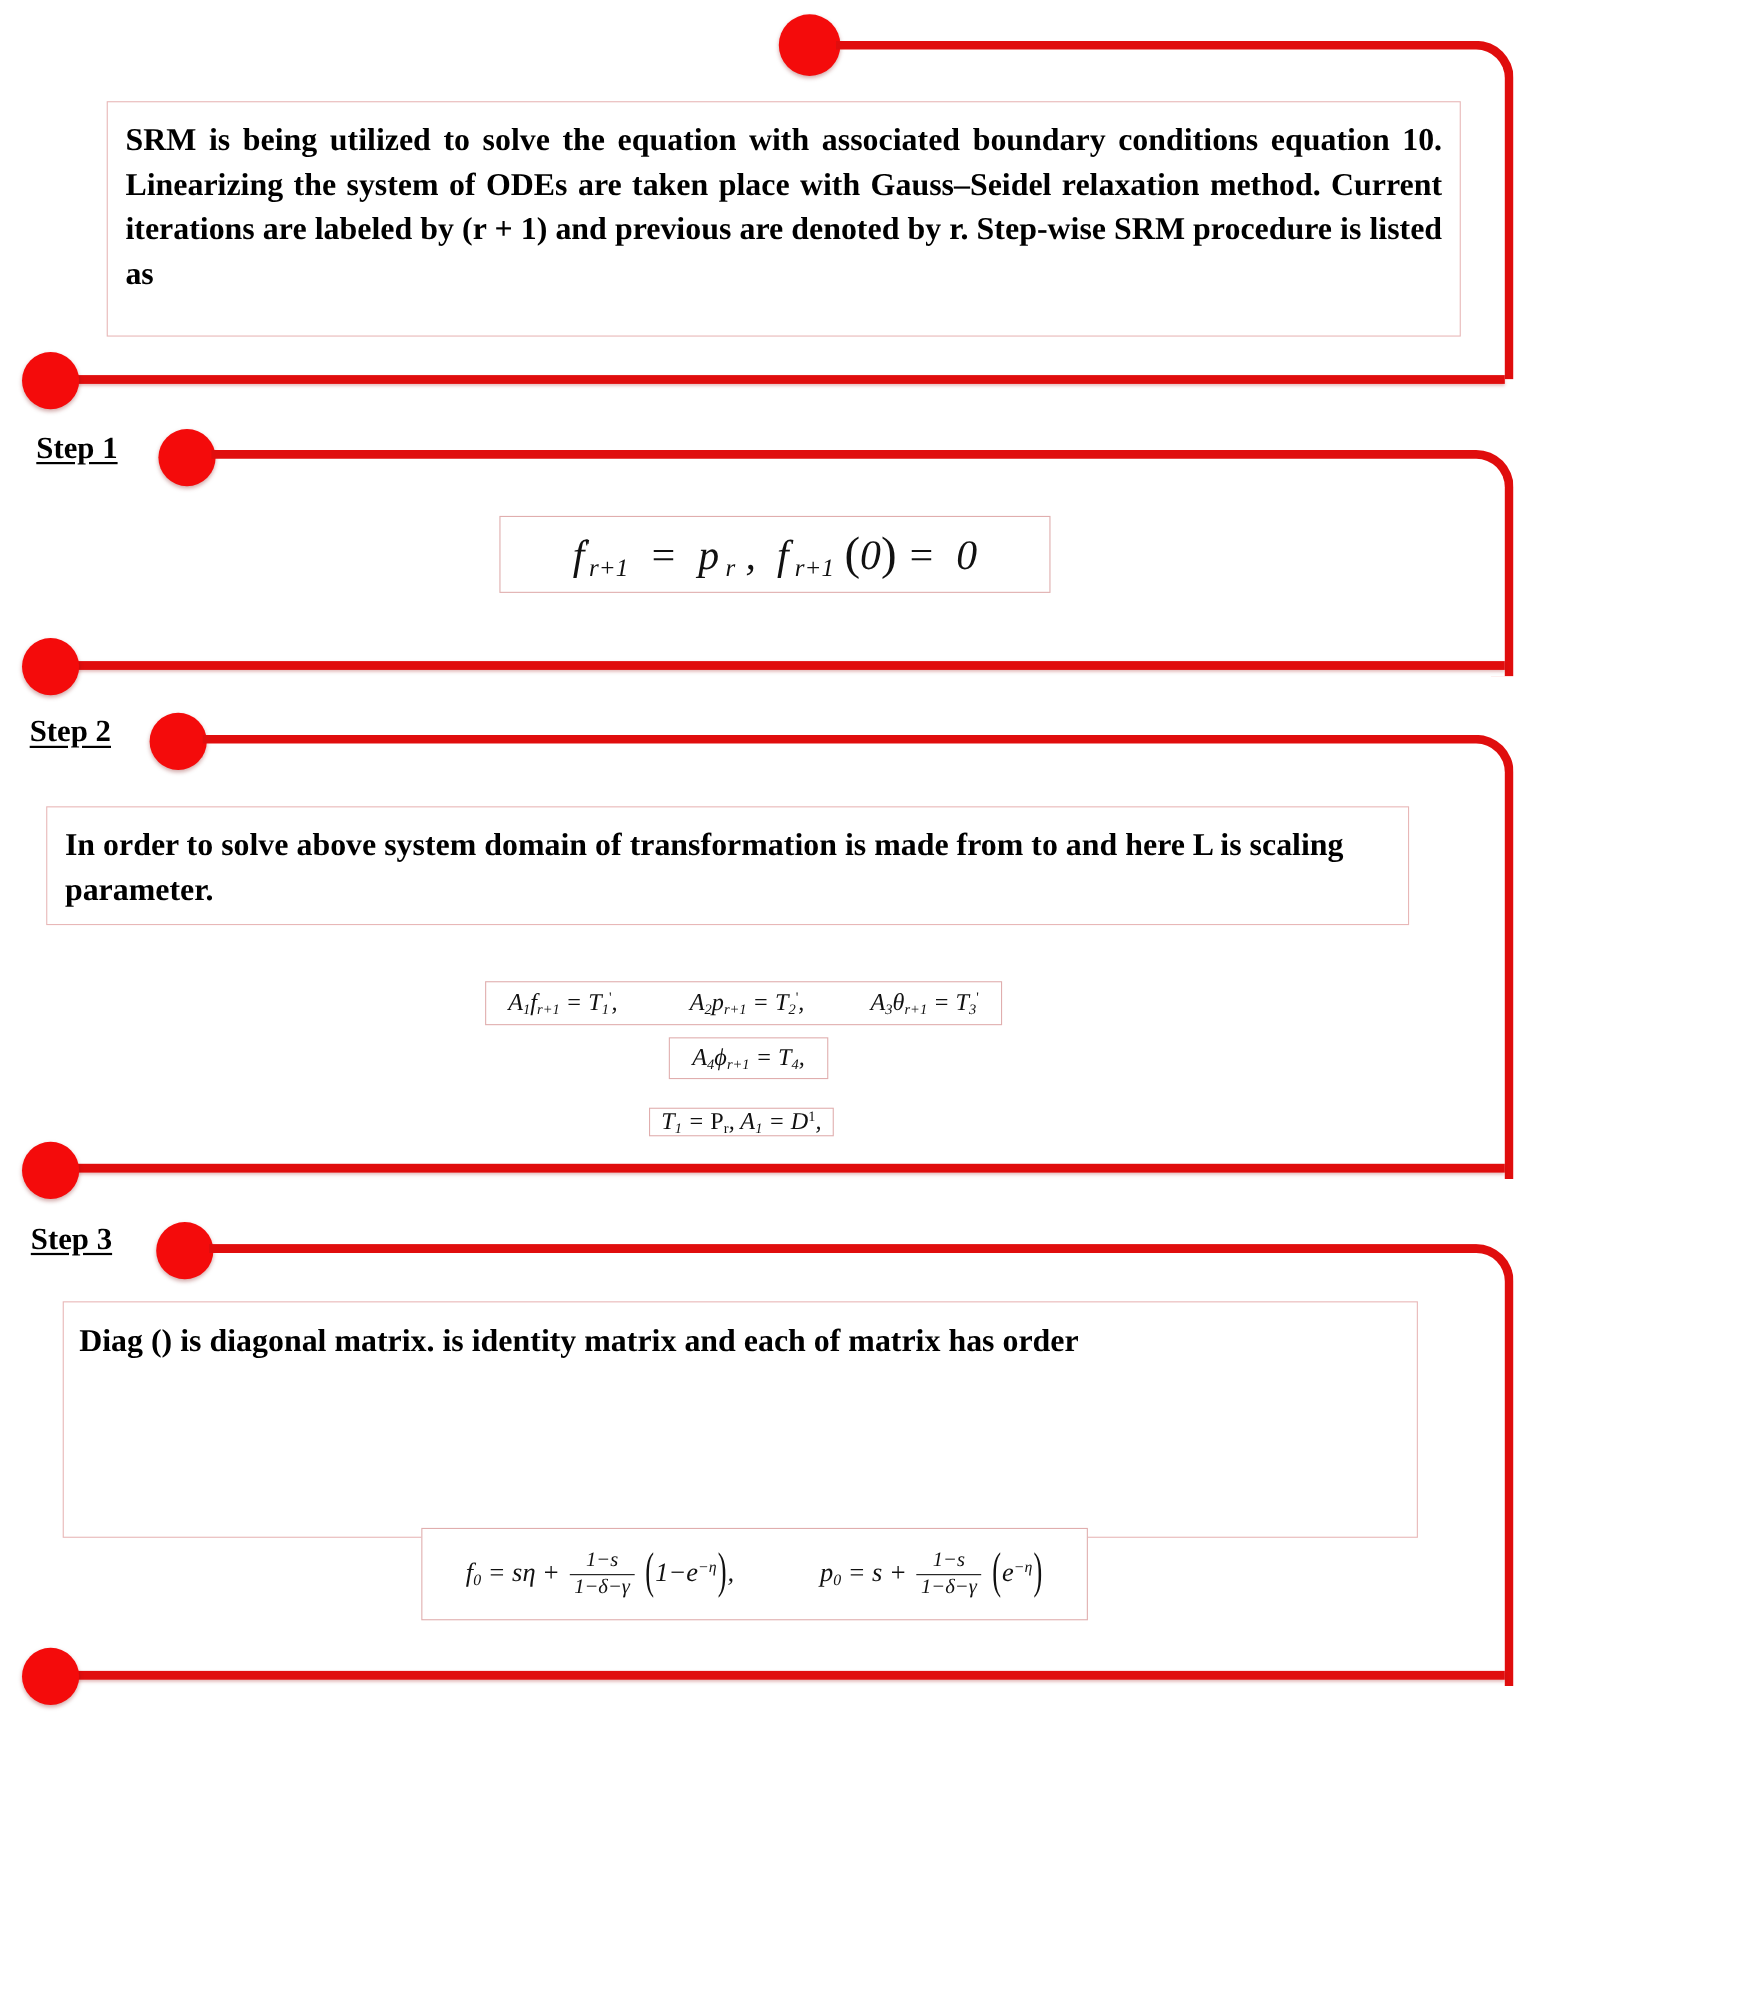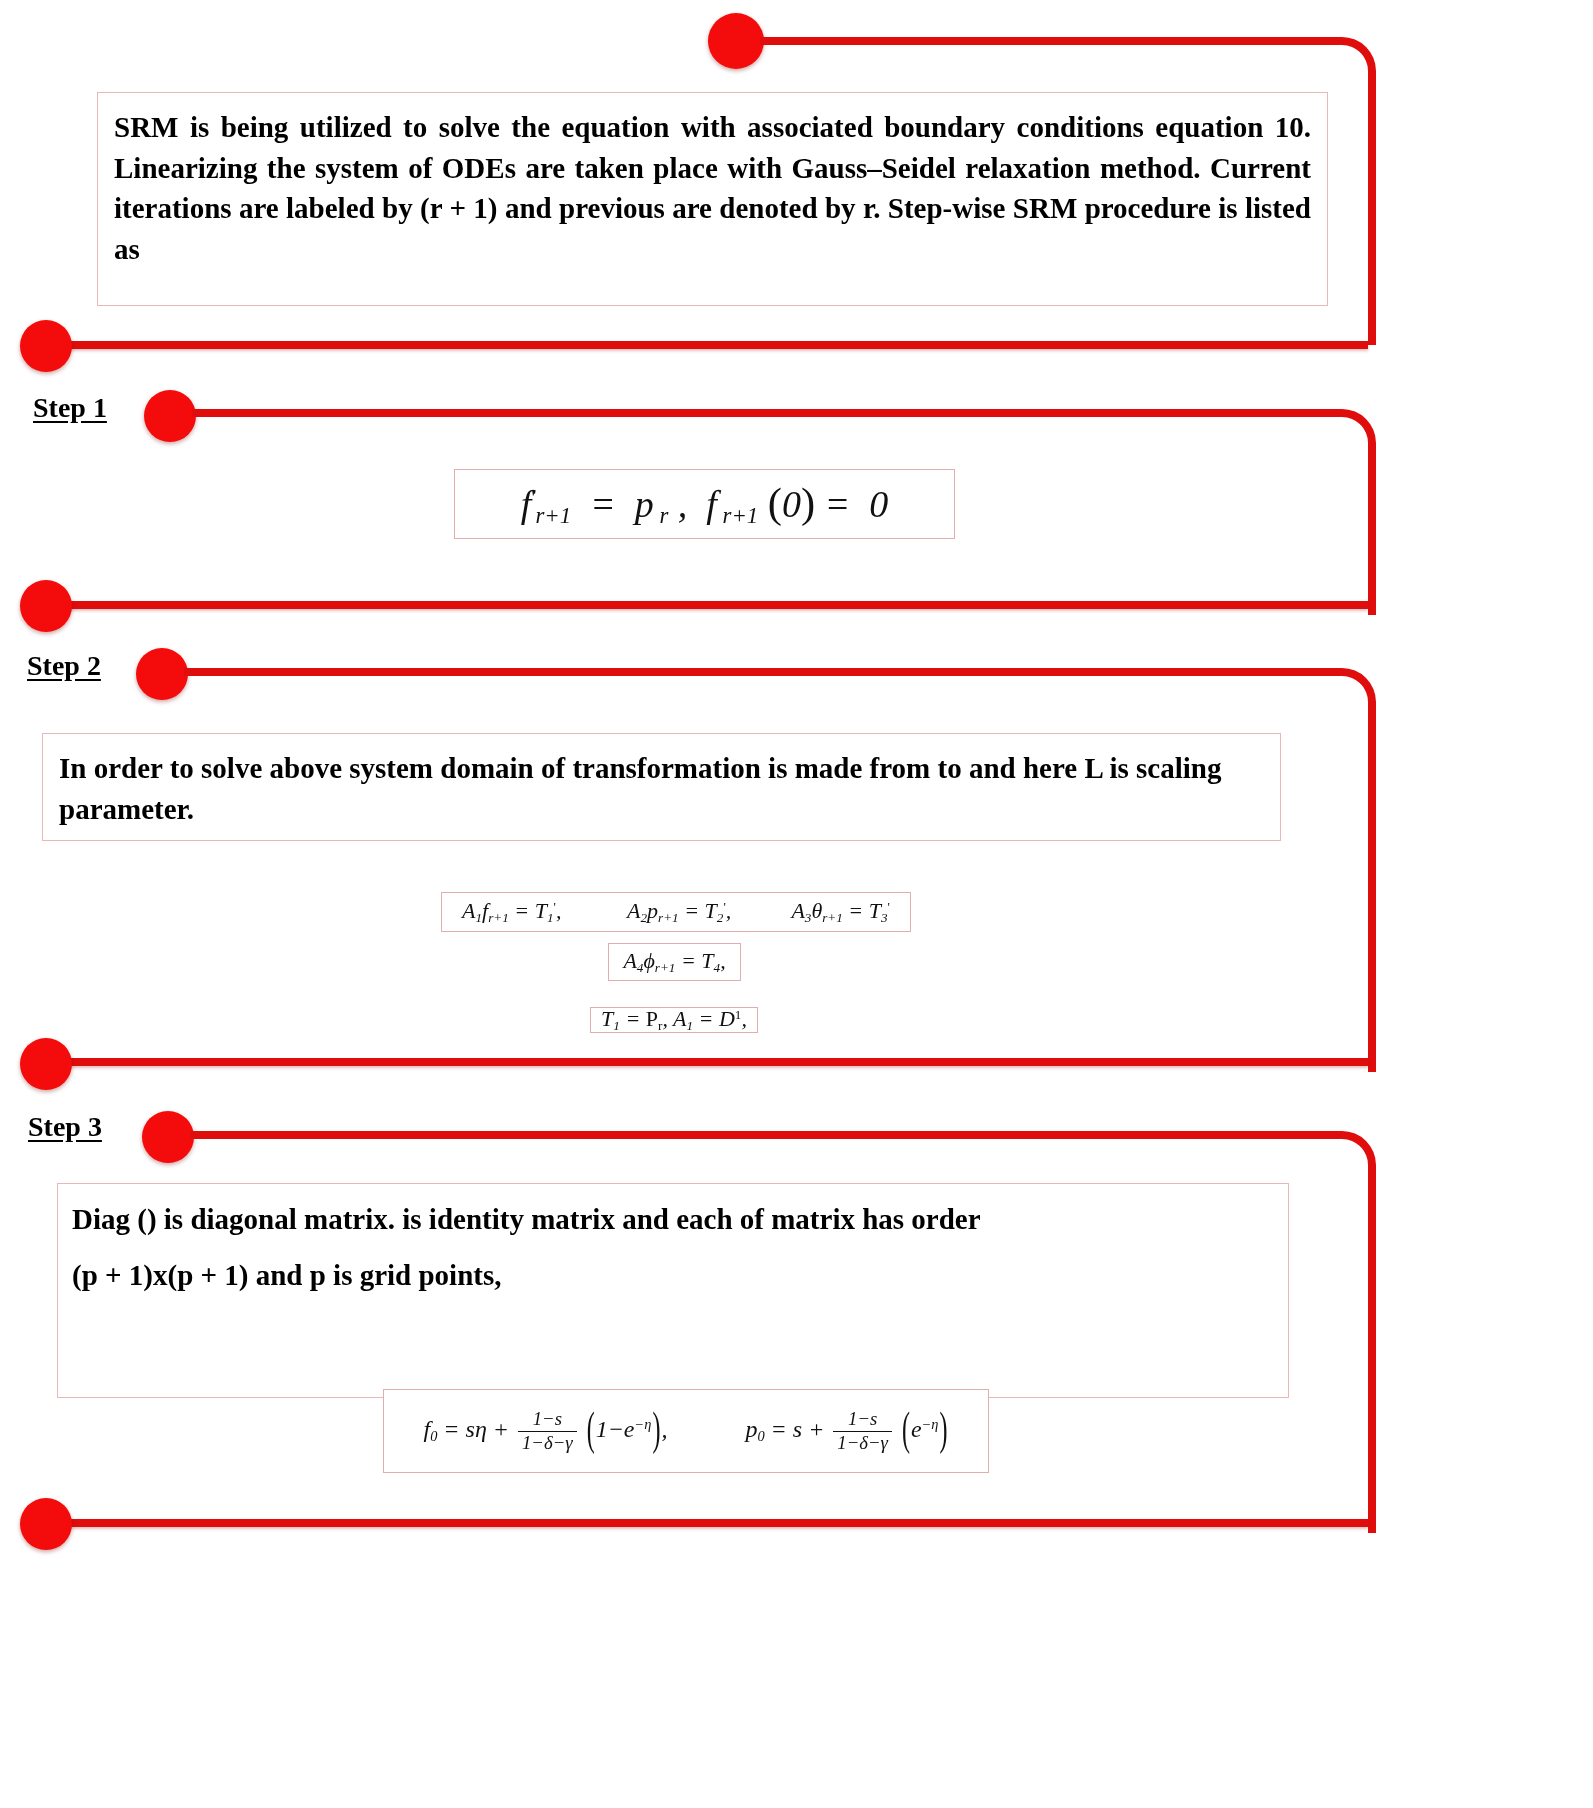--- a/index.html
+++ b/index.html
@@ -111,41 +111,40 @@
   <div class="eqbox" style="left:441px;top:892px;width:470px;height:40px;">
     <span class="eq" style="font-size:22px;">
       A<sub>1</sub>f<sub>r+1</sub> = T<sub>1</sub><sup class="rm">'</sup>,
       &nbsp;&nbsp;&nbsp;&nbsp;&nbsp;&nbsp;&nbsp;&nbsp;&nbsp;&nbsp;
       A<sub>2</sub>p<sub>r+1</sub> = T<sub>2</sub><sup class="rm">'</sup>,
       &nbsp;&nbsp;&nbsp;&nbsp;&nbsp;&nbsp;&nbsp;&nbsp;&nbsp;
       A<sub>3</sub>θ<sub>r+1</sub> = T<sub>3</sub><sup class="rm">'</sup>
     </span>
   </div>
 
-  <div class="eqbox" style="left:608px;top:943px;width:133px;height:38px;">
+  <div class="eqbox" style="left:608px;top:943px;width:145px;height:38px;">
     <span class="eq" style="font-size:22px;">
       A<sub>4</sub>ϕ<sub>r+1</sub> = T<sub>4</sub>,
     </span>
   </div>
 
   <div class="eqbox" style="left:590px;top:1007px;width:168px;height:26px;">
     <span class="eq" style="font-size:22px;">
       T<sub>1</sub> = <span class="rm">P</span><sub class="rm">r</sub>, A<sub>1</sub> = D<sup class="rm">1</sup>,
     </span>
   </div>
 
   <div class="step-label" style="left:28px;top:1111px;">Step 3</div>
   <div class="dot" style="left:142px;top:1111px;width:52px;height:52px;"></div>
   <div class="elbow-tr" style="left:190px;top:1131px;width:1178px;height:394px;"></div>
   <div class="hline" style="left:55px;top:1519px;width:1313px;"></div>
   <div class="dot" style="left:20px;top:1498px;width:52px;height:52px;"></div>
 
   <div class="tbox loose" style="left:57px;top:1183px;width:1232px;height:215px;">
     <p style="padding-bottom:0;">Diag () is diagonal matrix. is identity matrix and each of matrix has order</p>
-    <p style="padding-top:4px;padding-bottom:0;"> (p + 1)x(p + 1) and p is grid points,</p>
   </div>
 
   <div class="eqbox" style="left:383px;top:1389px;width:606px;height:84px;">
     <span class="eq" style="font-size:24px;">
       f<sub>0</sub> = sη +
       <span class="frac">
         <span class="num">1−s</span>
         <span class="den">1−δ−γ</span>
       </span>
       <span class="tallparen">(</span>1−e<sup>−η</sup><span class="tallparen">)</span>,

